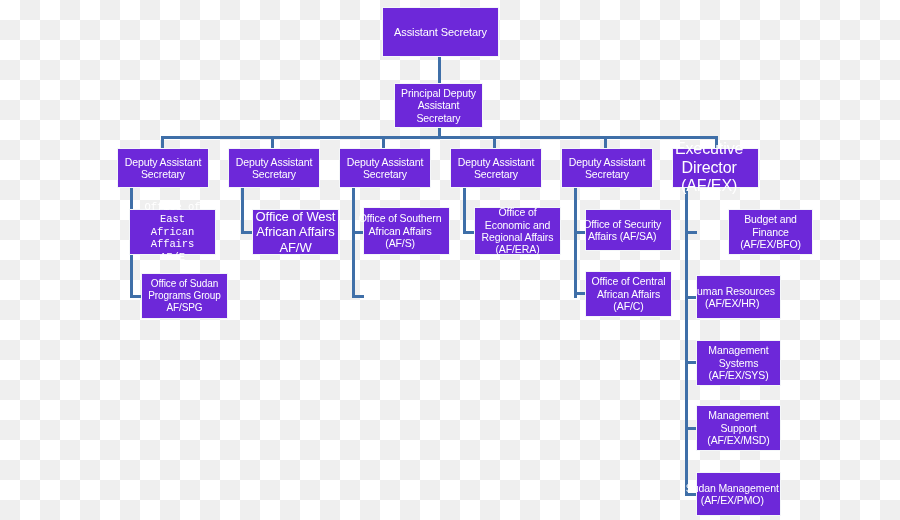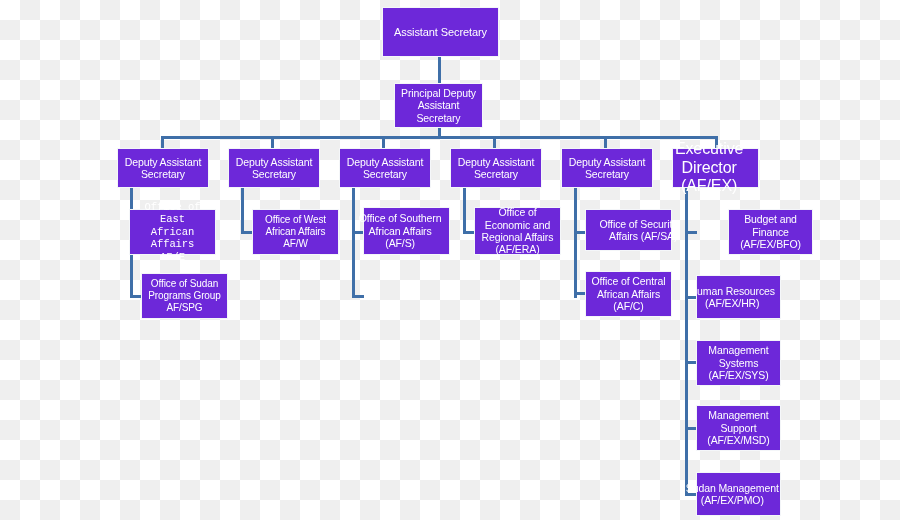--- a/index.html
+++ b/index.html
@@ -146,40 +146,40 @@
     <span class="txt">Office of East
 African Affairs
 AF/E</span>
   </div>
   <div class="node" style="left:141px; top:273px; width:87px; height:46px; font-size:10px;">
     <span class="txt">Office of Sudan
 Programs Group
 AF/SPG</span>
   </div>
 
-  <div class="node" style="left:252px; top:209px; width:87px; height:46px; font-size:10px;">
+  <div class="node" style="left:252px; top:209px; width:87px; height:46px; font-size:13px;">
     <span class="txt">Office of West
 African Affairs
 AF/W</span>
   </div>
 
   <div class="node of-x" style="left:363px; top:207px; width:87px; height:48px; font-size:10.5px;">
     <span class="txt">Office of Southern
 African Affairs
 (AF/S)</span>
   </div>
 
   <div class="node of-y" style="left:474px; top:207px; width:87px; height:48px; font-size:10.5px;">
     <span class="txt">Office of
 Economic and
 Regional Affairs
 (AF/ERA)</span>
   </div>
 
-  <div class="node of-x" style="left:585px; top:209px; width:87px; height:42px; font-size:10.5px;text-align:right;">
+  <div class="node of-x" style="left:585px; top:209px; width:87px; height:42px; font-size:10.5px;">
     <span class="txt">Office of Security
 Affairs (AF/SA)</span>
   </div>
   <div class="node" style="left:585px; top:271px; width:87px; height:46px; font-size:10.5px;">
     <span class="txt">Office of Central
 African Affairs
 (AF/C)</span>
   </div>
 
   <div class="node" style="left:728px; top:209px; width:85px; height:46px; font-size:10.5px;">

